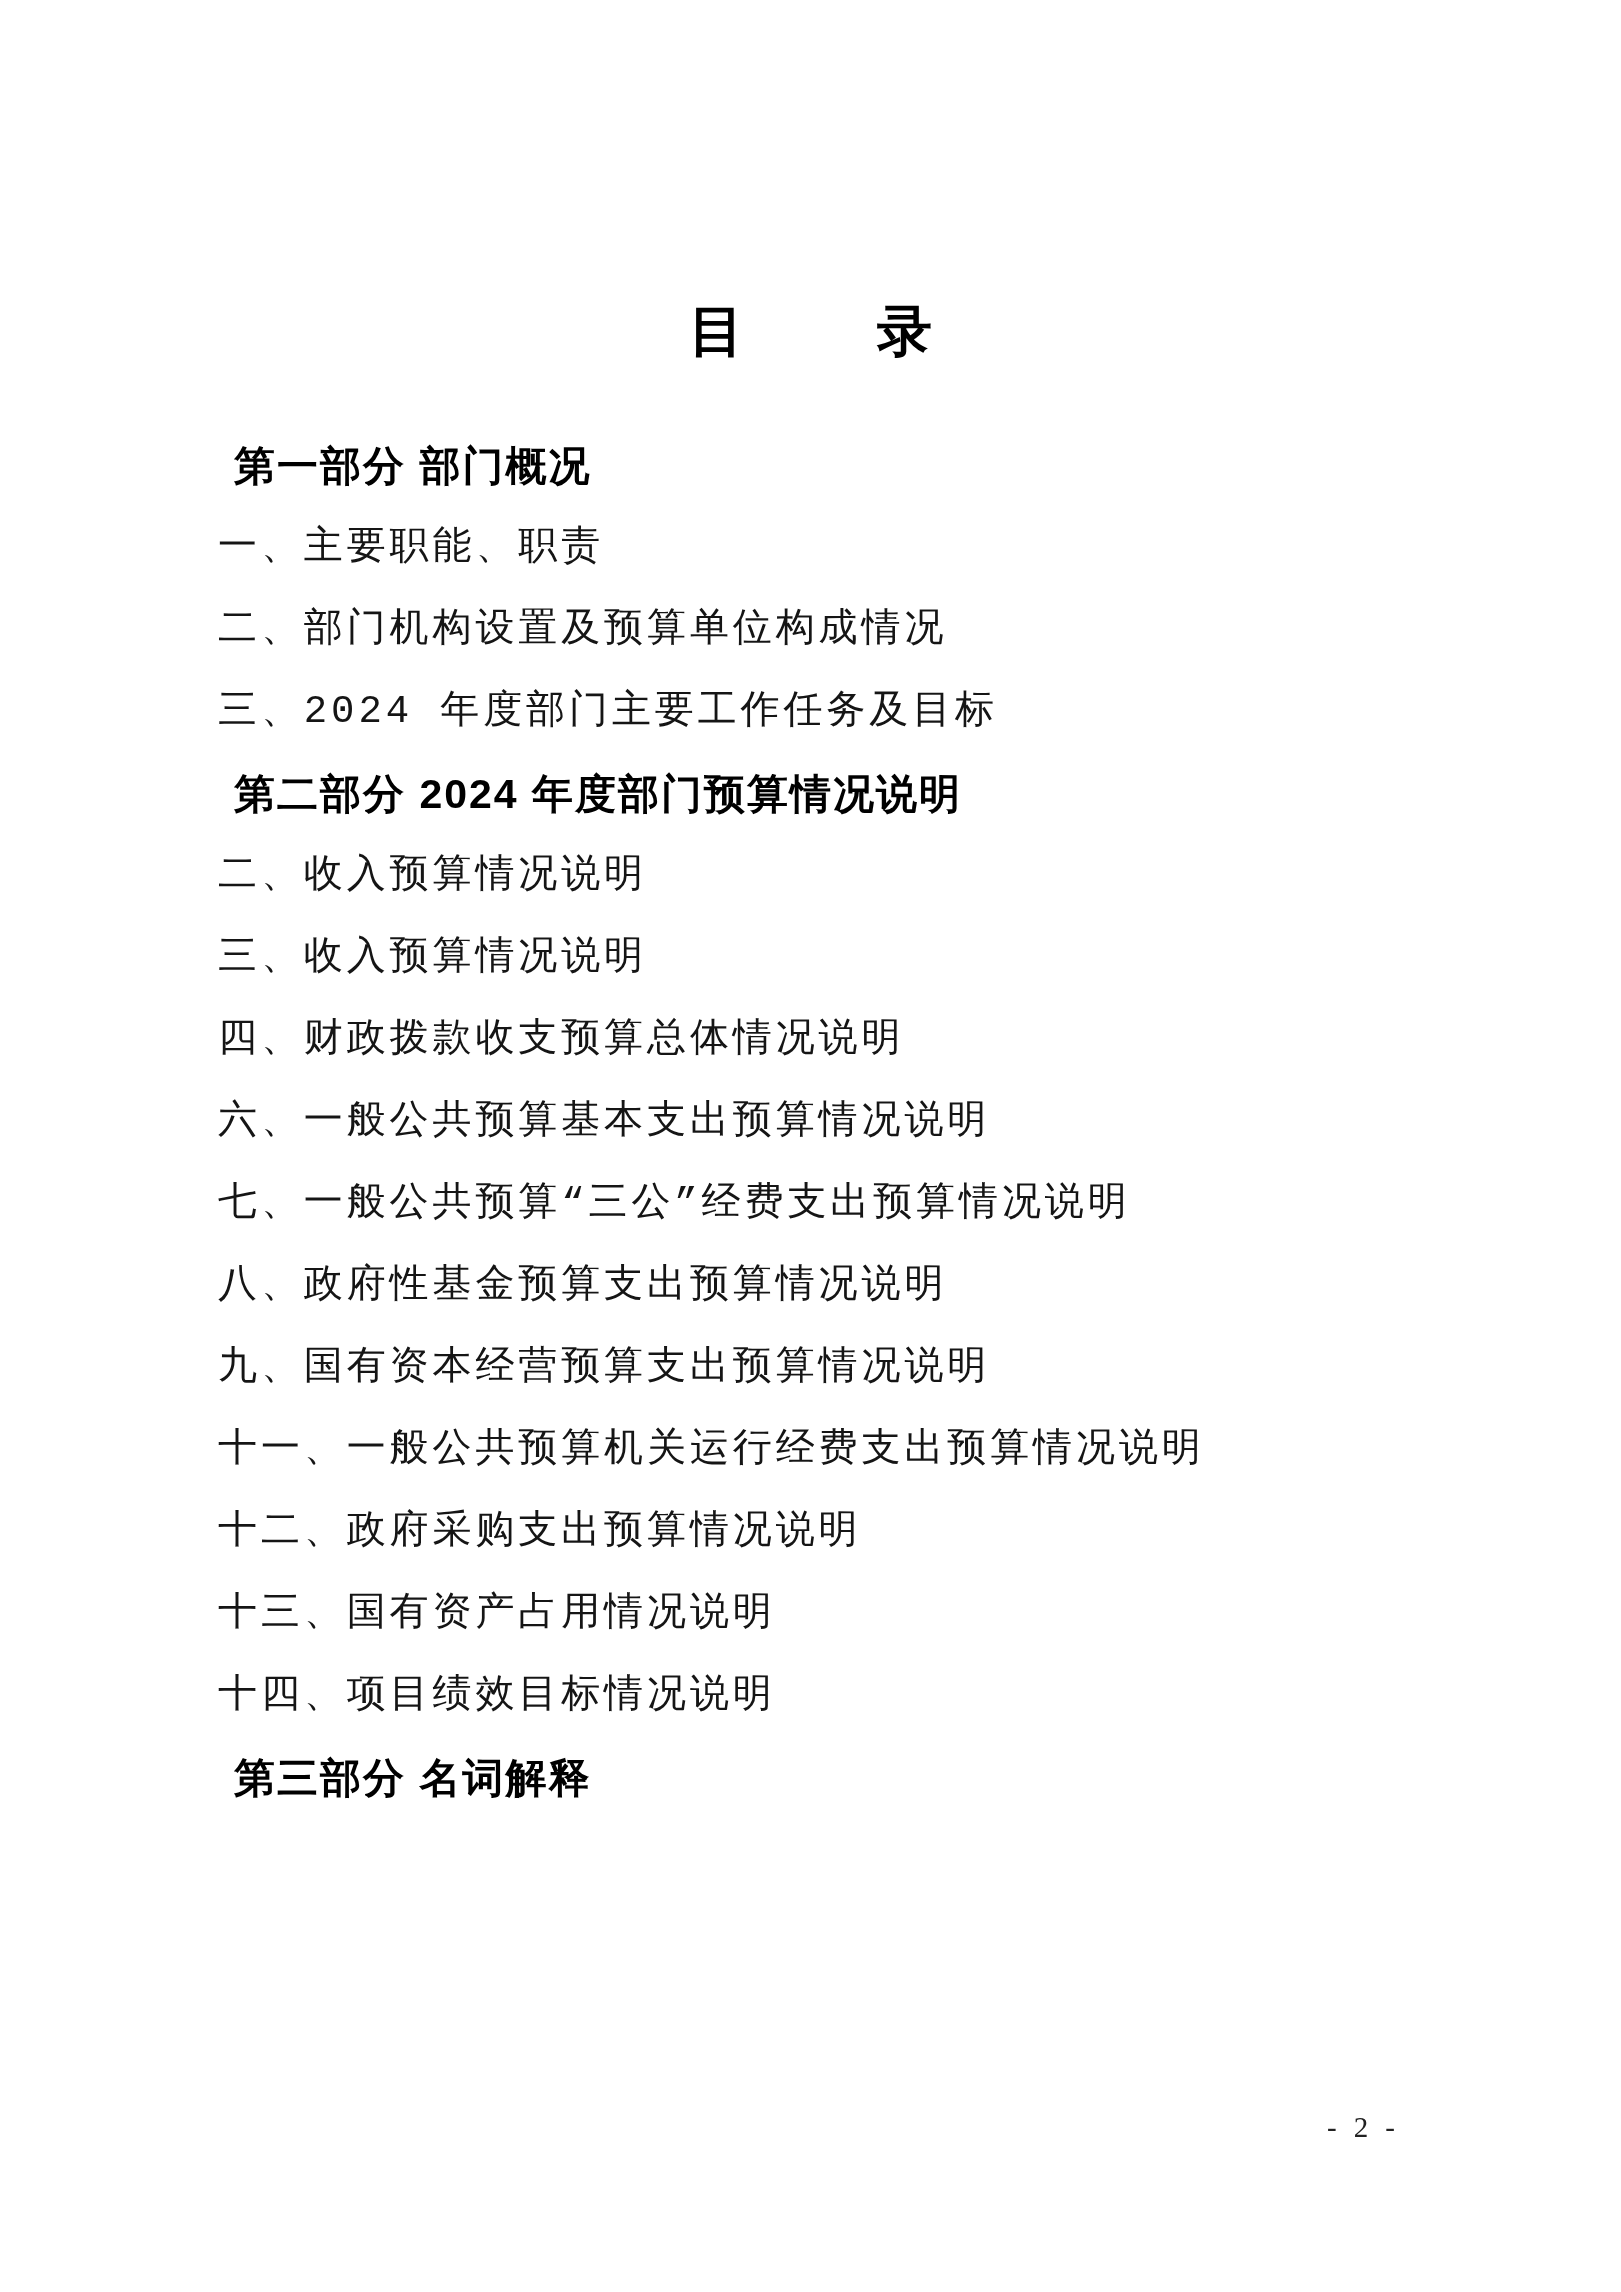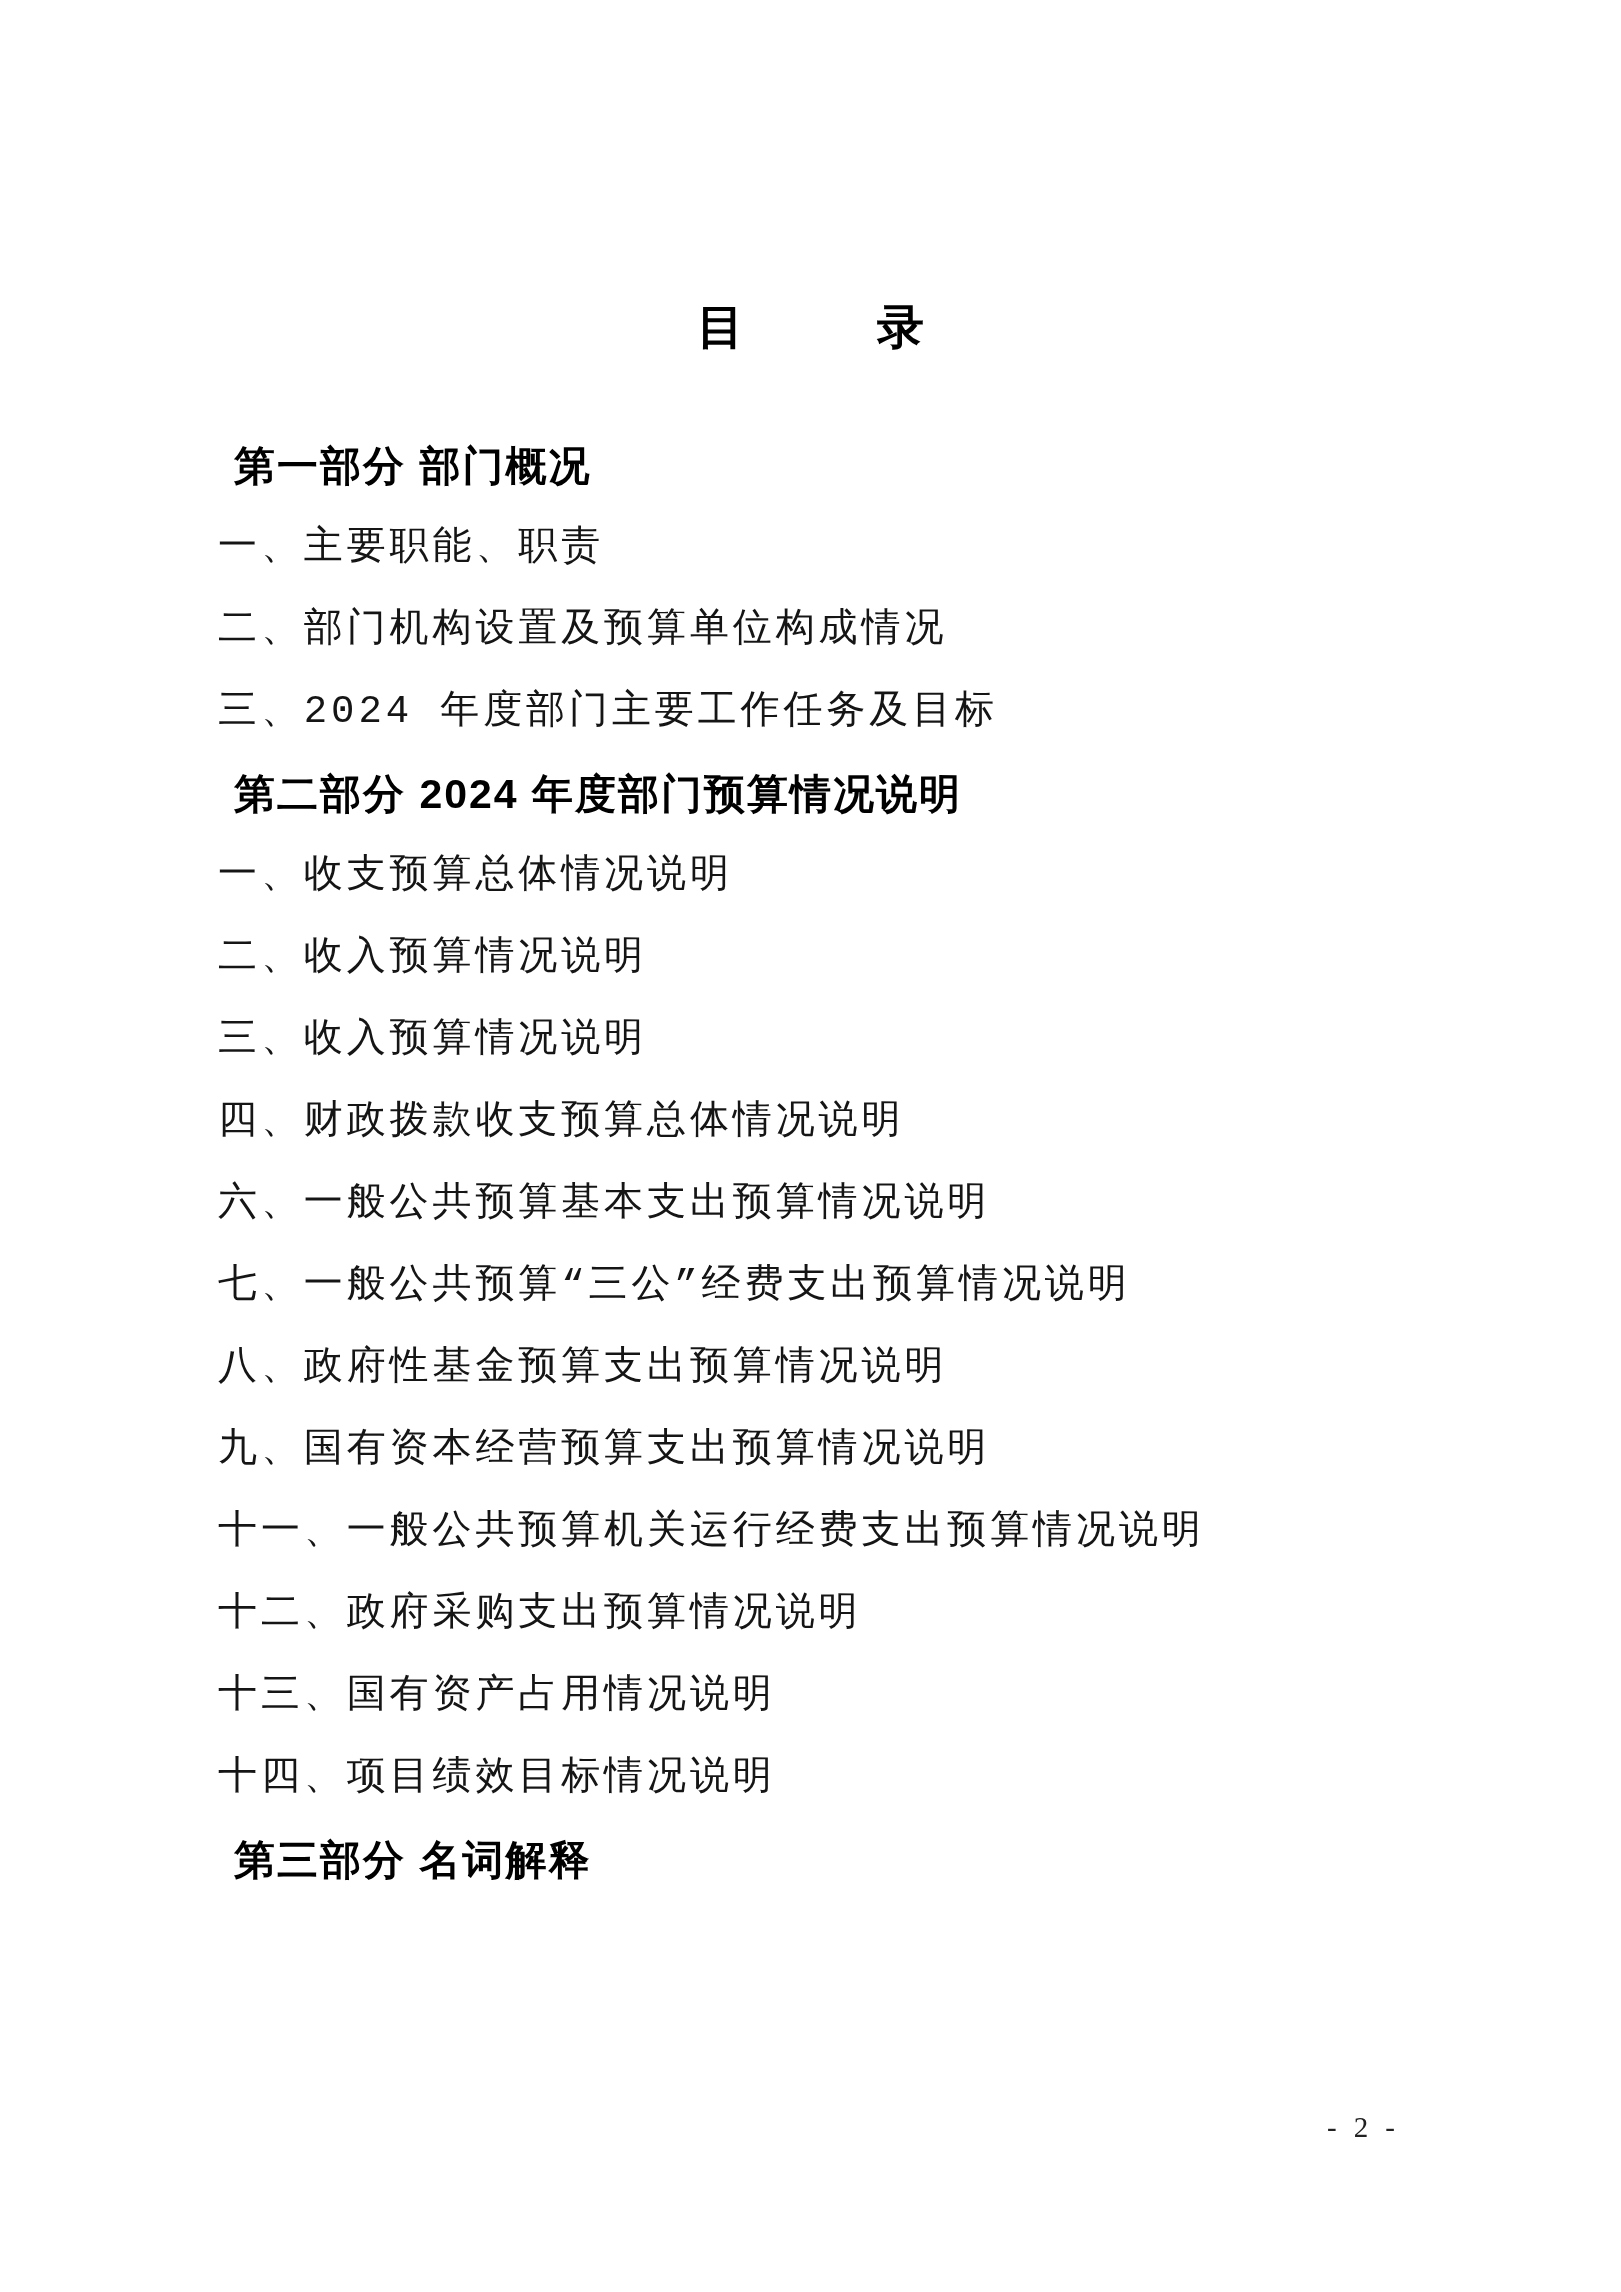--- a/index.html
+++ b/index.html
@@ -16,21 +16,21 @@
     inset: 0;
     background: #ffffff;
     overflow: hidden;
   }
   .doc-title {
     position: absolute;
     top: 300px;
     left: 0;
     width: 100%;
     text-align: center;
-    font-size: 47px;
+    font-size: 55px;
     font-weight: 700;
     line-height: 1.15;
     color: #000;
     font-family: "Liberation Serif", "DejaVu Serif", serif;
   }
   .t-gap { margin-left: 133px; }
   .toc {
     position: absolute;
     top: 425px;
     left: 218px;
@@ -75,21 +75,20 @@
   <div class="doc-title">
     <span class="t-char">目</span><span class="t-char t-gap">录</span>
   </div>
 
   <div class="toc" id="toc">
       <div class="toc-row heading">第一部分 部门概况</div>
       <div class="toc-row item">一、主要职能、职责</div>
       <div class="toc-row item">二、部门机构设置及预算单位构成情况</div>
       <div class="toc-row item">三、2024 年度部门主要工作任务及目标</div>
       <div class="toc-row heading">第二部分 2024 年度部门预算情况说明</div>
-      <div class="toc-row item">一、收支预算总体情况说明</div>
       <div class="toc-row item">二、收入预算情况说明</div>
       <div class="toc-row item">三、收入预算情况说明</div>
       <div class="toc-row item">四、财政拨款收支预算总体情况说明</div>
       <div class="toc-row item">六、一般公共预算基本支出预算情况说明</div>
       <div class="toc-row item">七、一般公共预算“三公”经费支出预算情况说明</div>
       <div class="toc-row item">八、政府性基金预算支出预算情况说明</div>
       <div class="toc-row item">九、国有资本经营预算支出预算情况说明</div>
       <div class="toc-row item">十一、一般公共预算机关运行经费支出预算情况说明</div>
       <div class="toc-row item">十二、政府采购支出预算情况说明</div>
       <div class="toc-row item">十三、国有资产占用情况说明</div>

